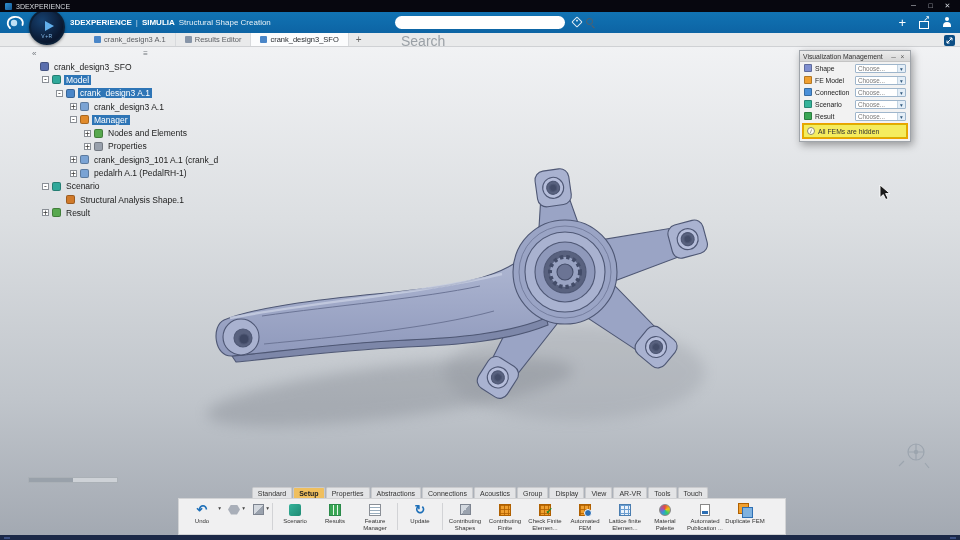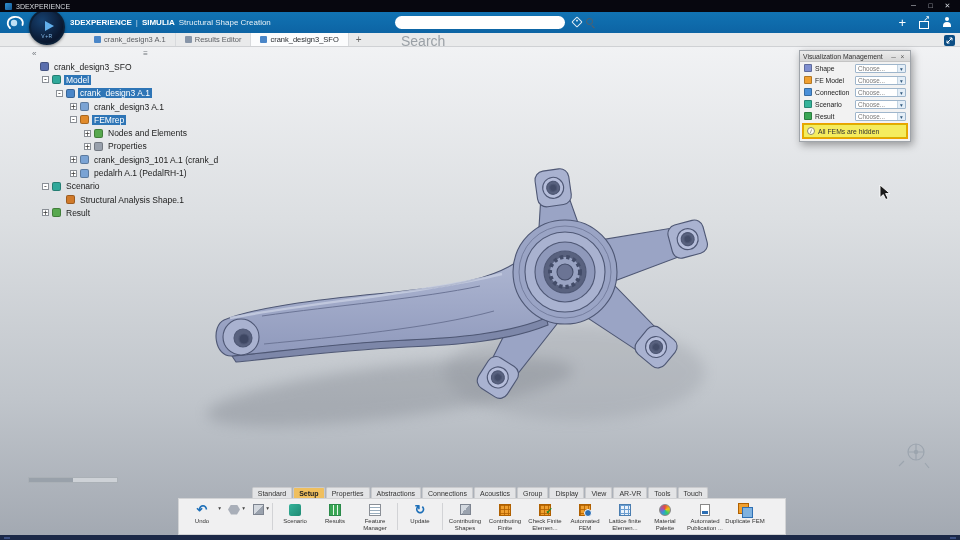--- a/index.html
+++ b/index.html
@@ -301,21 +301,21 @@
       <span class="tlbl">crank_design3 A.1</span>
     </div>
     <div class="trow lvl3">
       <span class="exp">+</span>
       <span class="ticn" style="background:#7aa3d4"></span>
       <span class="tlbl">crank_design3 A.1</span>
     </div>
     <div class="trow lvl3 sel">
       <span class="exp">-</span>
       <span class="ticn" style="background:#e08a2a"></span>
-      <span class="tlbl">FEMrep</span>
+      <span class="tlbl">Manager</span>
     </div>
     <div class="trow lvl4">
       <span class="exp">+</span>
       <span class="ticn" style="background:#57a84e"></span>
       <span class="tlbl">Nodes and Elements</span>
     </div>
     <div class="trow lvl4">
       <span class="exp">+</span>
       <span class="ticn" style="background:#98a0ac"></span>
       <span class="tlbl">Properties</span>

